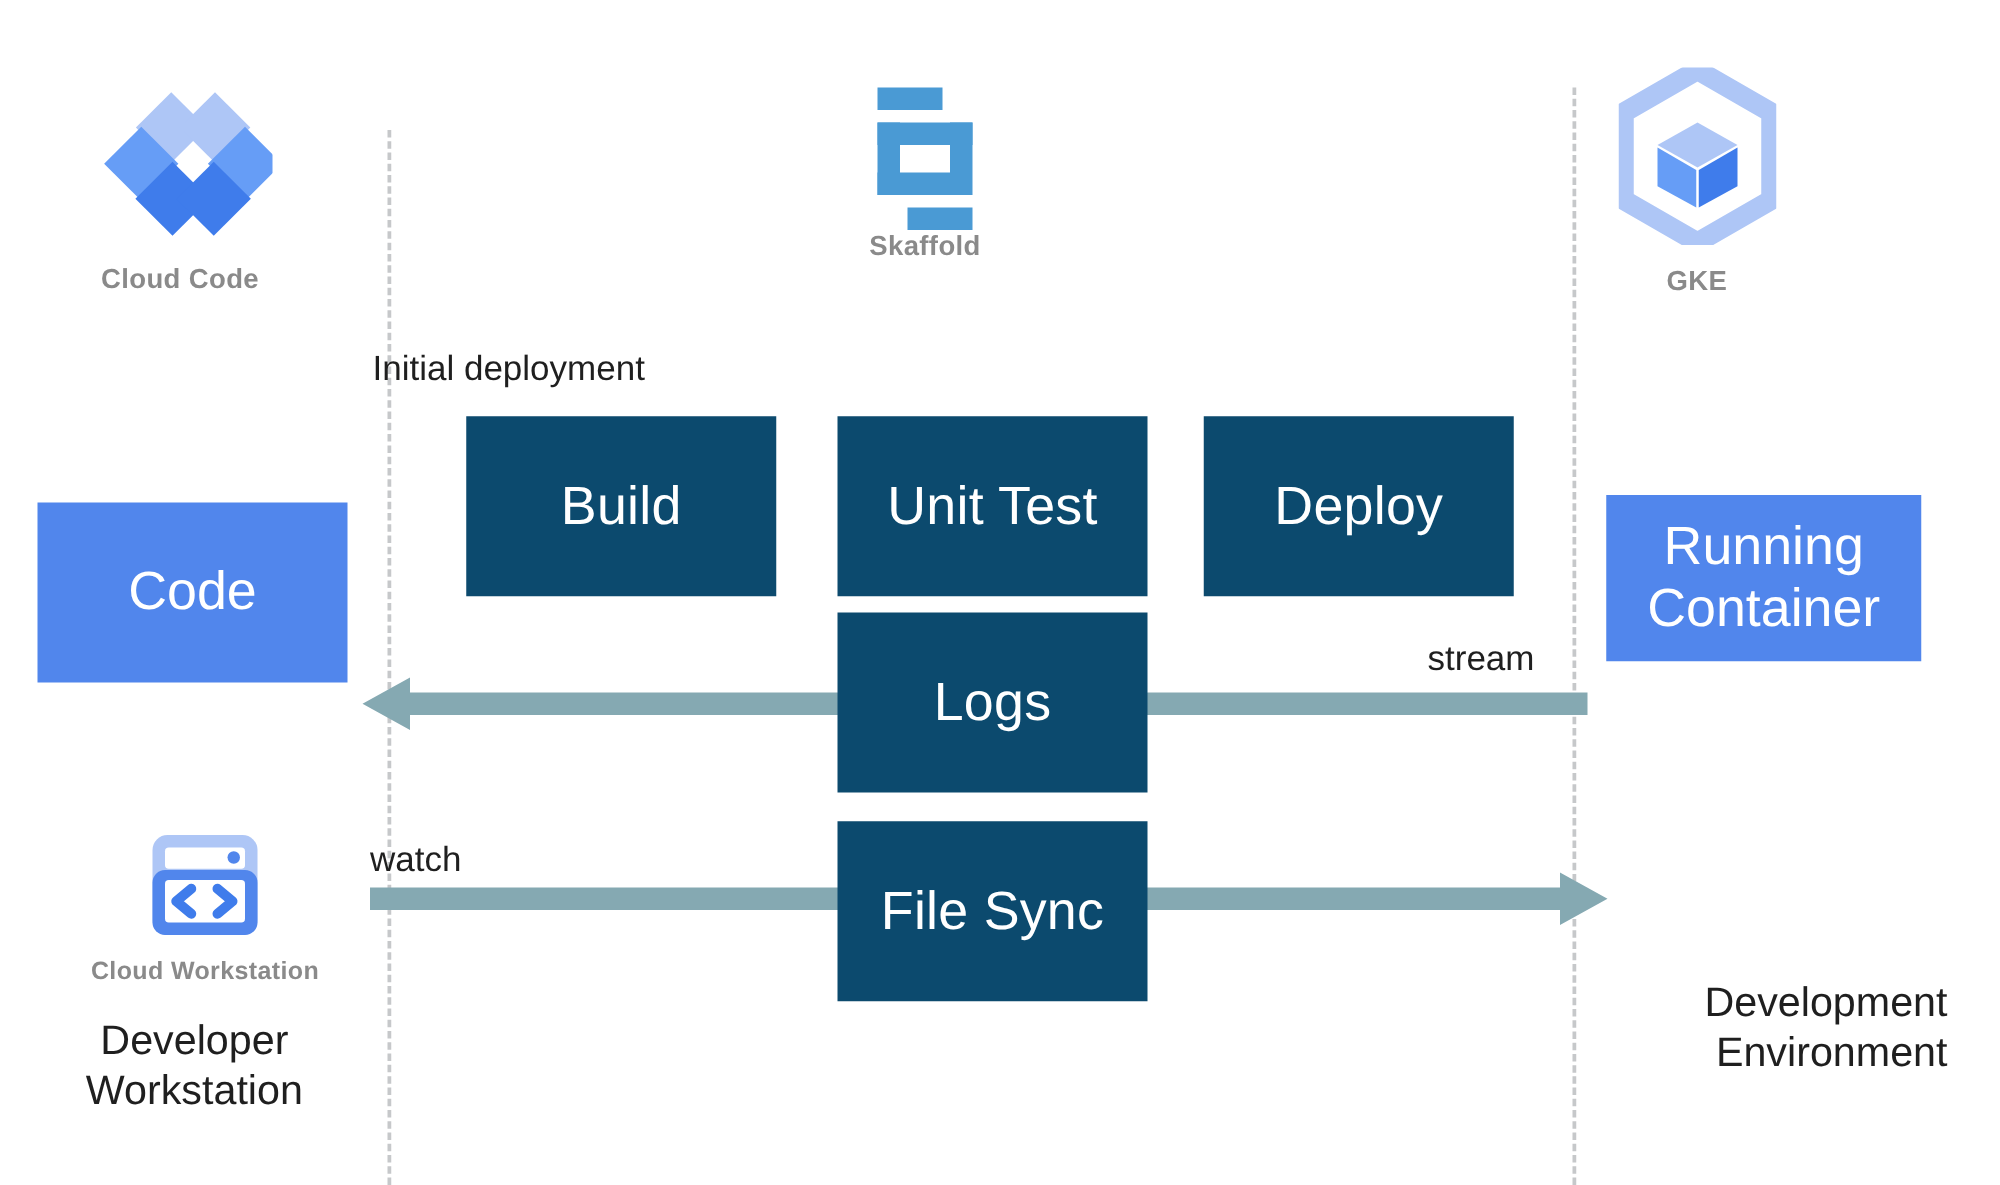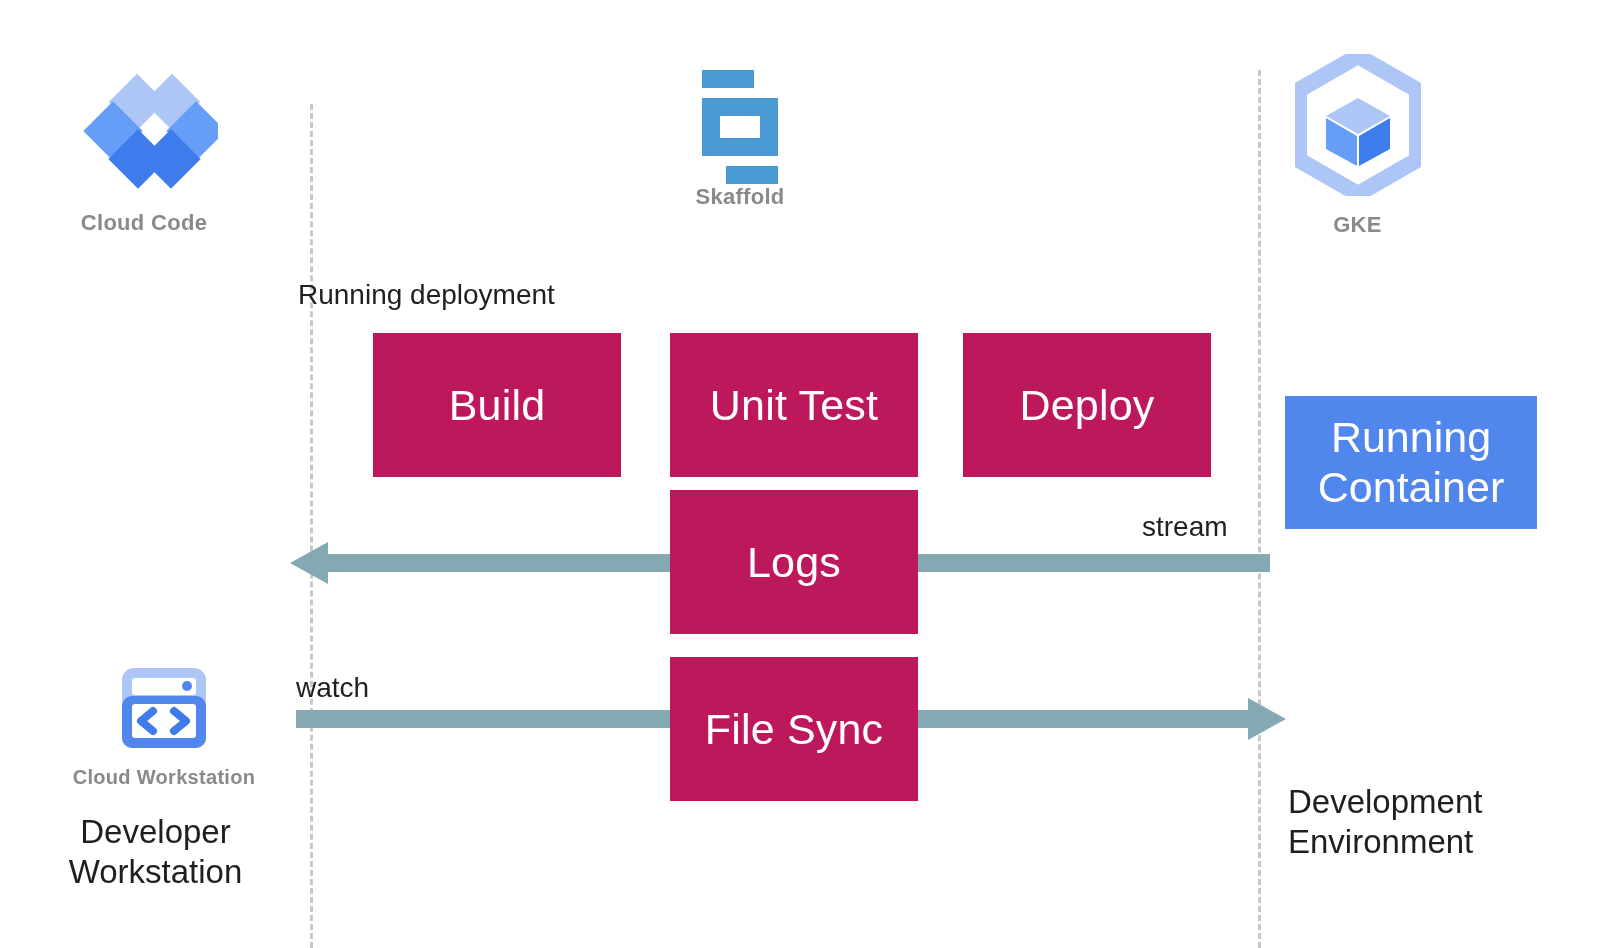--- a/index.html
+++ b/index.html
@@ -25,21 +25,21 @@
     position: absolute;
     width: 0;
     border-left: 3px dashed #c6c8ca;
   }
   #boundary-left  { left: 310px;  top: 104px; height: 844px; }
   #boundary-right { left: 1258px; top: 70px;  height: 878px; }
 
   
   .stage-box {
     position: absolute;
-    background: #be185d;
+    background: #0c4a6e;
     display: flex;
     align-items: center;
     justify-content: center;
     color: #ffffff;
     font-size: 43px;
     font-weight: 400;
     letter-spacing: 0.2px;
     text-align: center;
     line-height: 1.12;
   }
@@ -112,21 +112,21 @@
 
   
   .zone-caption {
     position: absolute;
     font-size: 33px;
     color: #1f1f1f;
     line-height: 1.22;
     text-align: center;
   }
   #caption-developer-workstation { left: 28px;   top: 812px; width: 255px; }
-  #caption-development-environment { left: 1288px; top: 782px; width: 270px; text-align: left; }
+  #caption-development-environment { left: 1288px; top: 782px; width: 270px; text-align: right; }
 </style>
 </head>
 <body>
 
 <div id="canvas">
 
   <div class="boundary" id="boundary-left"></div>
   <div class="boundary" id="boundary-right"></div>
 
   <div class="logo-group" id="logo-cloud-code">
@@ -177,20 +177,23 @@
   </div>
 
   <svg class="arrow-svg" id="arrow-logs">
     <polygon points="0,25 38,4 38,16 980,16 980,34 38,34 38,46" fill="#85a9b2"></polygon>
   </svg>
 
   <svg class="arrow-svg" id="arrow-filesync">
     <polygon points="0,8 952,8 952,-4 990,17 952,38 952,26 0,26" fill="#85a9b2"></polygon>
   </svg>
 
+  <div class="endpoint-box" id="box-code">
+    <span>Code</span>
+  </div>
 
   <div class="endpoint-box" id="box-running-container">
     <span>
       <span>Running</span><br>
       <span>Container</span>
     </span>
   </div>
 
   <div class="stage-box" id="box-build">
     <span>Build</span>
@@ -205,21 +208,21 @@
   </div>
 
   <div class="stage-box" id="box-logs">
     <span>Logs</span>
   </div>
 
   <div class="stage-box" id="box-file-sync">
     <span>File Sync</span>
   </div>
 
-  <div class="edge-label" id="label-initial-deployment">Running deployment</div>
+  <div class="edge-label" id="label-initial-deployment">Initial deployment</div>
 
   <div class="edge-label" id="label-watch">watch</div>
 
   <div class="edge-label" id="label-stream">stream</div>
 
   <div class="zone-caption" id="caption-developer-workstation">
     <span>Developer</span><br>
     <span>Workstation</span>
   </div>
 

